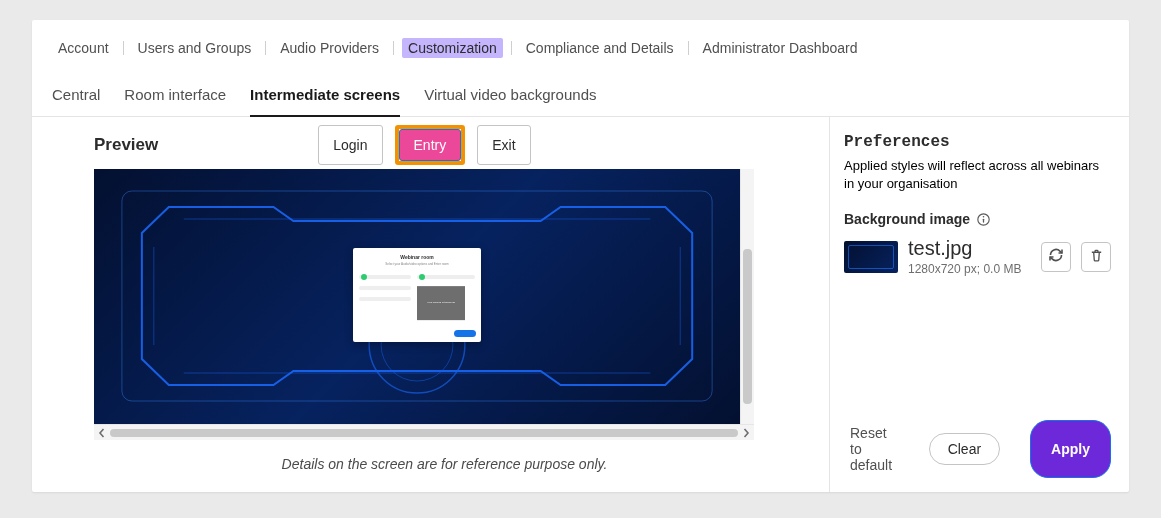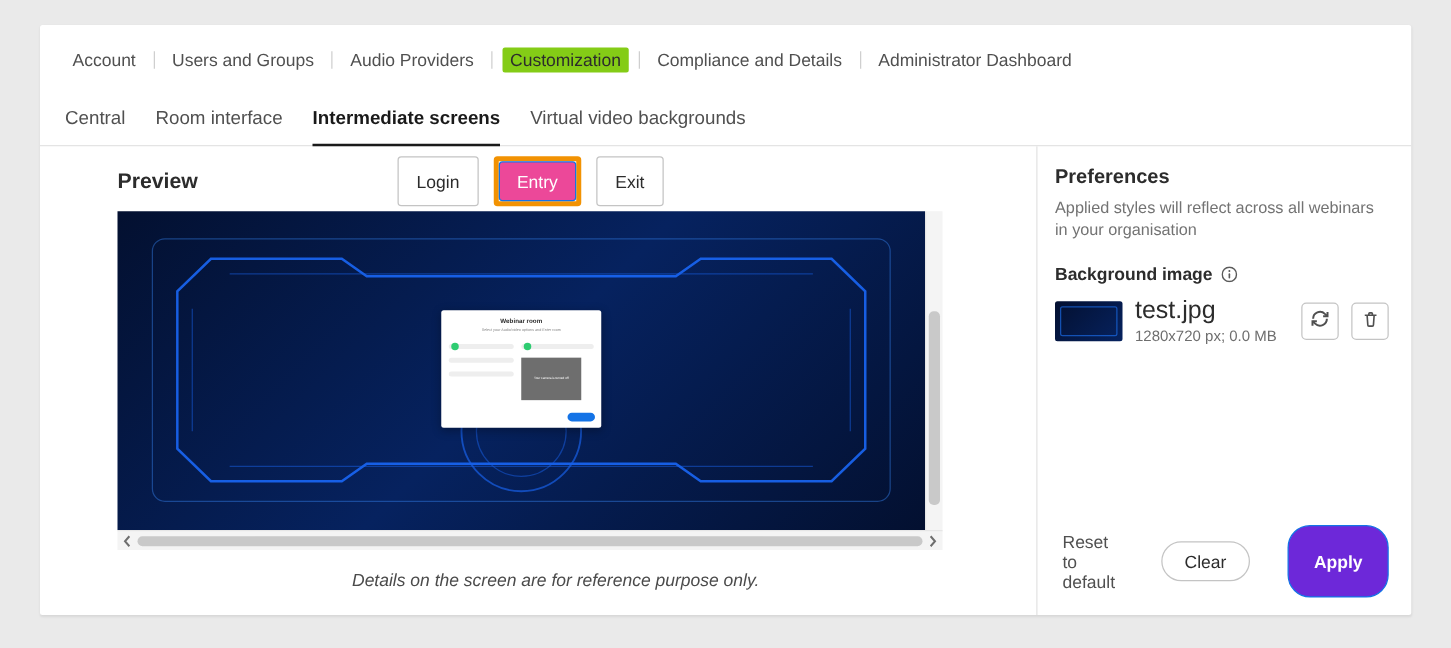--- a/index.html
+++ b/index.html
@@ -22,21 +22,21 @@
     align-items: center;
     padding: 18px 20px 0 20px;
   }
   .topnav-item {
     font-size: 14px;
     color: #505050;
     padding: 2px 6px;
     border-radius: 2px;
     cursor: pointer;
   }
-  .topnav-item.active { background: #84cc16; color: #2c2c2c; }
+  .topnav-item.active { background: #c4b5fd; color: #2c2c2c; }
   .topnav-sep {
     width: 1px; height: 14px;
     background: #cfcfcf;
     margin: 0 8px;
   }
   
   .tabs {
     display: flex;
     gap: 24px;
     padding: 28px 20px 0 20px;
@@ -216,24 +216,25 @@
     font-style: italic;
     color: #4b4b4b;
     margin-top: 16px;
     font-size: 14px;
   }
   
   .section-title {
     font-size: 16px;
     font-weight: 700;
     margin-bottom: 6px;
+    font-family: Liberation Mono, monospace;
   }
   .help-text {
     font-size: 13px;
-    color: #737373;
+    color: #000000;
     margin-bottom: 18px;
     line-height: 1.4;
   }
   .bg-label-row {
     display: flex; align-items: center; gap: 6px;
     font-size: 14px; font-weight: 700;
     margin-bottom: 10px;
   }
   .info-icon {
     width: 14px; height: 14px;

